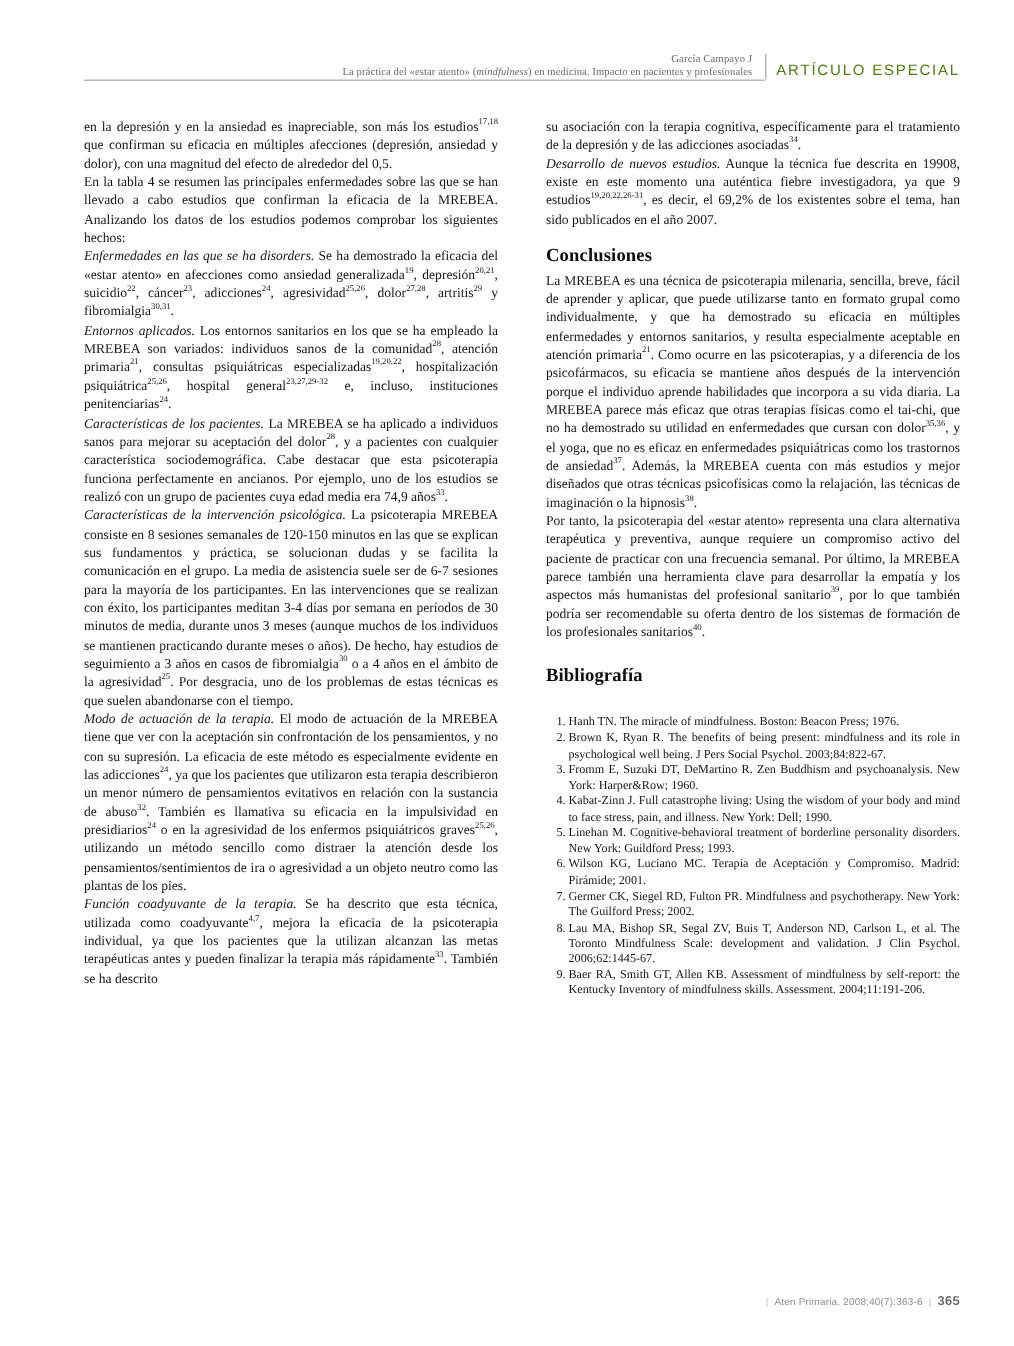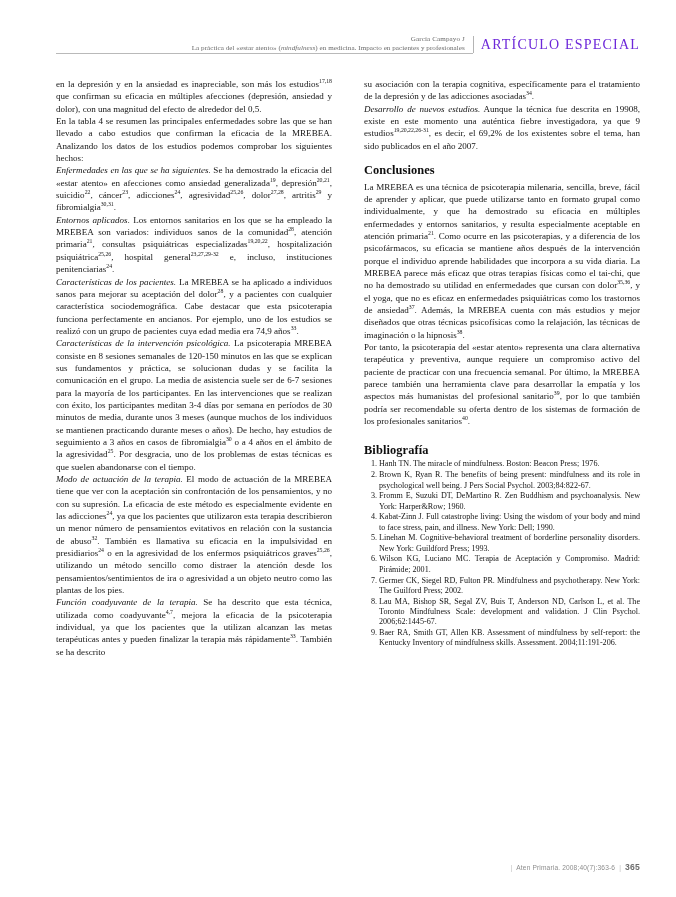--- a/index.html
+++ b/index.html
@@ -58,24 +58,24 @@
     white-space: nowrap;
   }
   .runhead-title i { font-style: italic; margin-top: 43px; }
   .runhead-sep {
     width: 0;
     border-left: 0.9px solid #b4b4b4;
     height: 17px;
     margin: 0 7px 1px 0;
   }
   .runhead-section {
-    font-family: Liberation Serif, serif;
-    font-size: 14px;
+    font-family: Liberation Sans, sans-serif;
+    font-size: 10px;
     letter-spacing: 1.2px;
-    color: #6d28d9;
+    color: #4d7c0f;
     padding-bottom: 1px;
     white-space: nowrap;
   }
 
   
   .cols {
     position: absolute;
     left: 56px;
     top: 78px;
     width: 584px;
@@ -111,21 +111,21 @@
 
   h2 {
     font-family: "Liberation Serif", "DejaVu Serif", serif;
     font-weight: bold;
     font-size: 12.4px;
     line-height: 15px;
     margin: 11px 0 2.5px 0;
     letter-spacing: 0.1px;
     color: #0e0e0e;
   }
-  h2.biblio { margin-top: 16px; margin-bottom: 1px; }
+  h2.biblio { margin-top: 16px; margin-bottom: 18px; }
 
   ol.refs {
     margin: 0;
     padding: 0;
     list-style: none;
     counter-reset: refcounter;
     font-size: 8.1px;
     line-height: 10.35px;
     text-align: justify;
   }
@@ -178,21 +178,21 @@
     <div class="runhead-sep"></div>
     <div class="runhead-section">ARTÍCULO ESPECIAL</div>
   </div>
 
   <div class="cols">
 
     <div class="col col-left">
       <p>en la depresión y en la ansiedad es inapreciable, son más los estudios<sup>17,18</sup> que confirman su eficacia en múltiples afecciones (depresión, ansiedad y dolor), con una magnitud del efecto de alrededor del 0,5.</p>
       <p>En la tabla 4 se resumen las principales enfermedades sobre las que se han llevado a cabo estudios que confirman la eficacia de la MREBEA. Analizando los datos de los estudios podemos comprobar los siguientes hechos:</p>
       <p>
-        <span class="lead">Enfermedades en las que se ha siguientes.</span>
+        <span class="lead">Enfermedades en las que se ha disorders.</span>
         <span>Se ha demostrado la eficacia del «estar atento» en afecciones como ansiedad generalizada<sup>19</sup>, depresión<sup>20,21</sup>, suicidio<sup>22</sup>, cáncer<sup>23</sup>, adicciones<sup>24</sup>, agresividad<sup>25,26</sup>, dolor<sup>27,28</sup>, artritis<sup>29</sup> y fibromialgia<sup>30,31</sup>.</span>
       </p>
       <p>
         <span class="lead">Entornos aplicados.</span>
         <span>Los entornos sanitarios en los que se ha empleado la MREBEA son variados: individuos sanos de la comunidad<sup>28</sup>, atención primaria<sup>21</sup>, consultas psiquiátricas especializadas<sup>19,20,22</sup>, hospitalización psiquiátrica<sup>25,26</sup>, hospital general<sup>23,27,29-32</sup> e, incluso, instituciones penitenciarias<sup>24</sup>.</span>
       </p>
       <p>
         <span class="lead">Características de los pacientes.</span>
         <span>La MREBEA se ha aplicado a individuos sanos para mejorar su aceptación del dolor<sup>28</sup>, y a pacientes con cualquier característica sociodemográfica. Cabe destacar que esta psicoterapia funciona perfectamente en ancianos. Por ejemplo, uno de los estudios se realizó con un grupo de pacientes cuya edad media era 74,9 años<sup>33</sup>.</span>
       </p>

